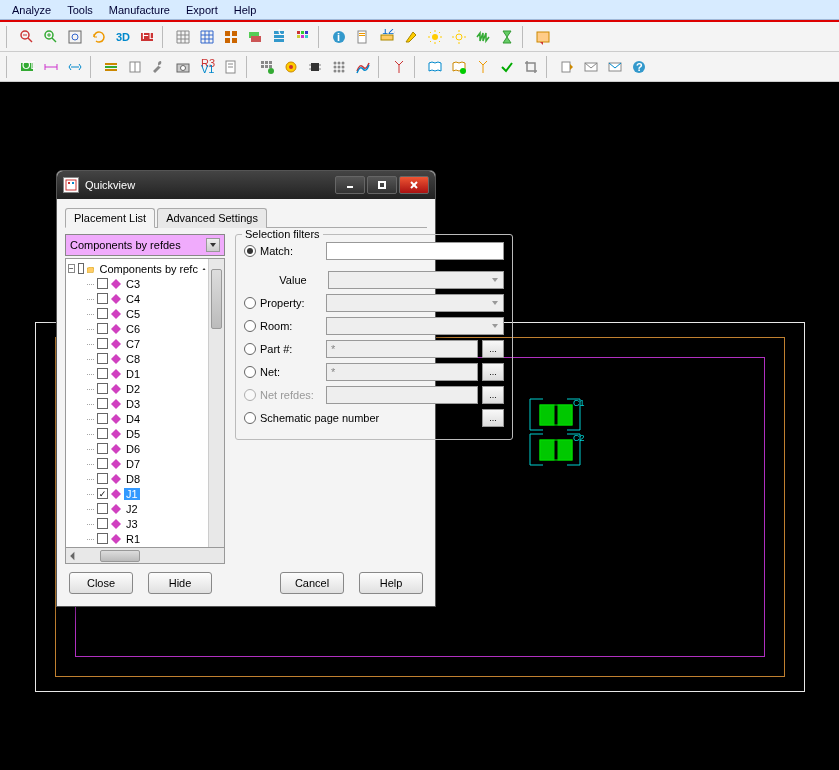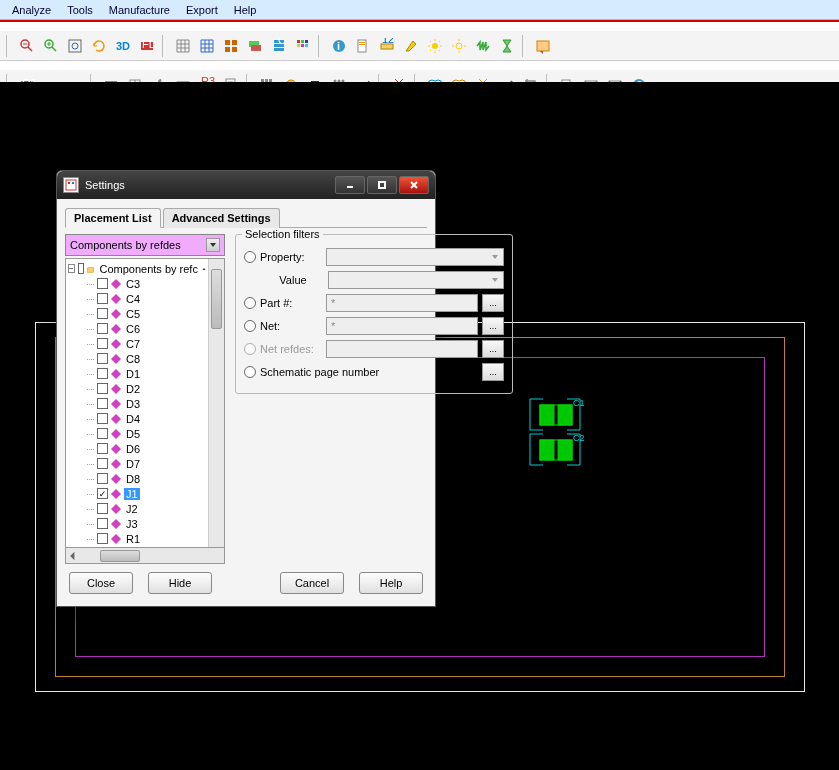--- a/index.html
+++ b/index.html
@@ -6,21 +6,21 @@
 body { width: 839px; height: 770px; background: #fff; overflow: hidden; position: relative; }
 
 
 .menubar { display: flex; background: #d7ebff; border-bottom: 1px solid #a0b8d8; height: 20px; align-items: center; padding: 0 4px; }
 .menubar span { padding: 2px 8px; color: #003; }
 
 
 .redline { height: 2px; background: #d00; }
 
 
-.toolbar { display: flex; align-items: center; background: #f4f4f4; border-bottom: 1px solid #ccc; padding: 2px 4px; gap: 2px; height: 30px; margin-top: 9px; }
+.toolbar { display: flex; align-items: center; background: #f4f4f4; border-bottom: 1px solid #ccc; padding: 2px 4px; gap: 2px; height: 30px; }
 .tb-sep { width: 6px; height: 22px; border-left: 1px solid #bbb; margin: 0 2px; }
 .tb-btn { width: 22px; height: 22px; border: 1px solid transparent; border-radius: 2px; display: flex; align-items: center; justify-content: center; cursor: pointer; }
 .tb-btn svg { width: 16px; height: 16px; }
 
 
 .canvas { position: absolute; top: 82px; left: 0; right: 0; bottom: 0; background: #000; }
 .board-outer { position: absolute; border: 1px solid #e8e8e8; }
 .board-orange { position: absolute; border: 1px solid #c08030; }
 .board-purple { position: absolute; border: 1px solid #b030c0; }
 .comp { position: absolute; }
@@ -36,21 +36,21 @@
 .titlebar .spacer { flex: 1; }
 .winbtns { display: flex; gap: 2px; }
 .winbtn { width: 30px; height: 18px; border-radius: 2px; border: 1px solid #666; display:flex; align-items:center; justify-content:center; }
 .winbtn.min,.winbtn.max { background: linear-gradient(#555,#333); }
 .winbtn.close { background: linear-gradient(#e53,#a11); }
 .winbtn svg { width:10px; height:10px; stroke:#fff; stroke-width:2; fill:none;}
 
 .dialog-body { padding: 8px 8px 4px 8px; background: #f4f4f4; }
 
 
-.tabs { display: flex; border-bottom: 1px solid #aaa; margin-bottom: 6px; font-weight: bold; }
+.tabs { display: flex; border-bottom: 1px solid #aaa; margin-bottom: 6px; }
 .tab { padding: 3px 8px; border: 1px solid #aaa; border-bottom: none; background: #e8e8e8; margin-right: 2px; border-radius: 3px 3px 0 0; position: relative; top: 1px; }
 .tab.active { background: #f4f4f4; border-bottom: 1px solid #f4f4f4; }
 
 
 .inner { display: flex; gap: 10px; }
 .leftcol { width: 160px; }
 .rightcol { flex: 1; }
 
 .dropdown { width: 100%; height: 22px; border: 1px solid #888; background: #f0abfc; display: flex; align-items: center; padding: 0 4px; justify-content: space-between; margin-bottom: 2px;}
 .dropdown .arrow { width: 14px; height: 14px; background: linear-gradient(#eee,#ccc); border:1px solid #999; display:flex;align-items:center;justify-content:center;}
@@ -464,21 +464,21 @@
 
 <div class="dialog">
   <div class="titlebar">
     <div class="ico">
         <svg viewBox="0 0 12 12">
           <rect x="1" y="1" width="10" height="10" fill="#fff" stroke="#c33"></rect>
           <rect x="3" y="3" width="2" height="2" fill="#c33"></rect>
           <rect x="7" y="3" width="2" height="2" fill="#08c"></rect>
         </svg>
       </div>
-    <span>Settings</span>
+    <span>Quickview</span>
     <div class="spacer"></div>
     <div class="winbtns">
       <div class="winbtn min">
           <svg viewBox="0 0 10 10">
             <line x1="2" y1="7" x2="8" y2="7"></line>
           </svg>
         </div>
       <div class="winbtn max">
           <svg viewBox="0 0 10 10">
             <rect x="2" y="2" width="6" height="6"></rect>
@@ -676,33 +676,47 @@
             <svg width="14" height="14" viewBox="0 0 10 10">
               <path d="M6 2 L3 5 L6 8" fill="#666"></path>
             </svg>
             <div class="thumb"></div>
           </div>
       </div>
 
       <div class="rightcol">
         <div class="group">
           <div class="legend">Selection filters</div>
+          <div class="frow">
+              <span class="radio on"></span>
+              <span class="flabel">Match:</span>
+              <input class="finput" style="">
+            </div>
           <div style="height:6px"></div>
+          <div class="frow">
+              <span class="indent"></span>
+              <span class="flabel" style="text-align:center">Value</span>
+              <div class="finput dis" style="display:flex;justify-content:flex-end;align-items:center">
+                <svg width="8" height="8" viewBox="0 0 8 8">
+                  <path d="M1 2 L4 6 L7 2" fill="#999"></path>
+                </svg>
+              </div>
+            </div>
           <div class="frow">
               <span class="radio"></span>
               <span class="flabel">Property:</span>
               <div class="finput dis" style="display:flex;justify-content:flex-end;align-items:center">
                 <svg width="8" height="8" viewBox="0 0 8 8">
                   <path d="M1 2 L4 6 L7 2" fill="#999"></path>
                 </svg>
               </div>
             </div>
           <div class="frow">
-              <span class="indent"></span>
-              <span class="flabel" style="text-align:center">Value</span>
+              <span class="radio"></span>
+              <span class="flabel">Room:</span>
               <div class="finput dis" style="display:flex;justify-content:flex-end;align-items:center">
                 <svg width="8" height="8" viewBox="0 0 8 8">
                   <path d="M1 2 L4 6 L7 2" fill="#999"></path>
                 </svg>
               </div>
             </div>
           <div class="frow">
               <span class="radio"></span>
               <span class="flabel">Part #:</span>
               <input class="finput dis" value="*" style="">

